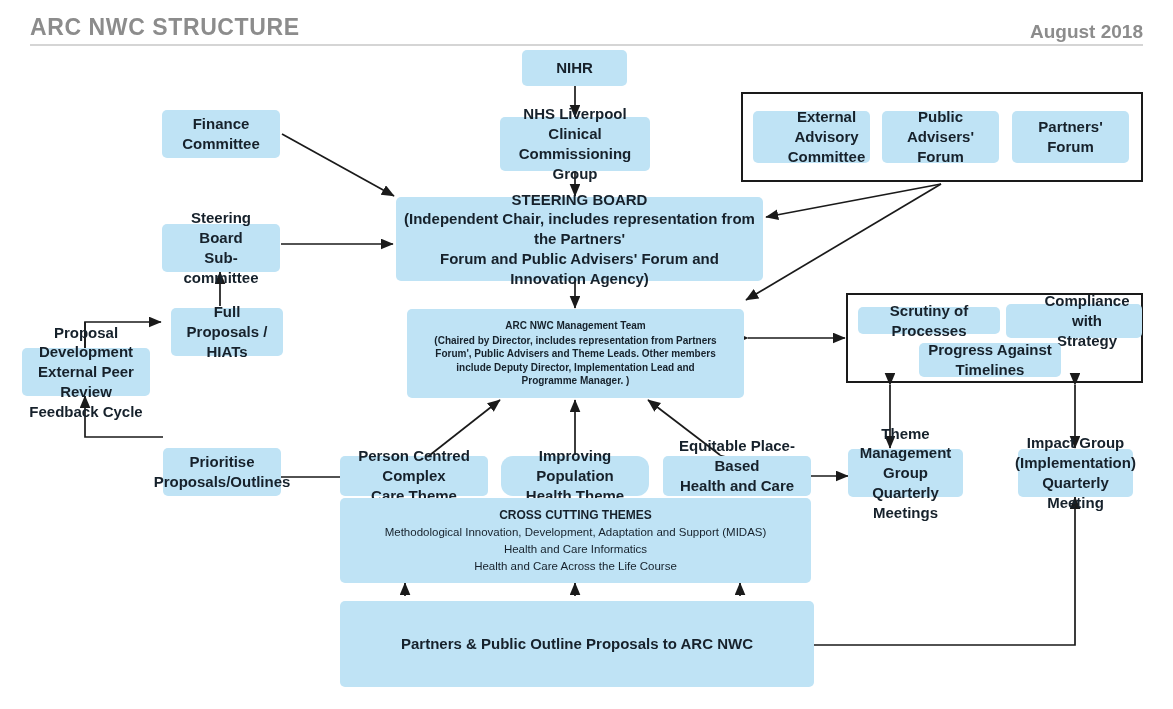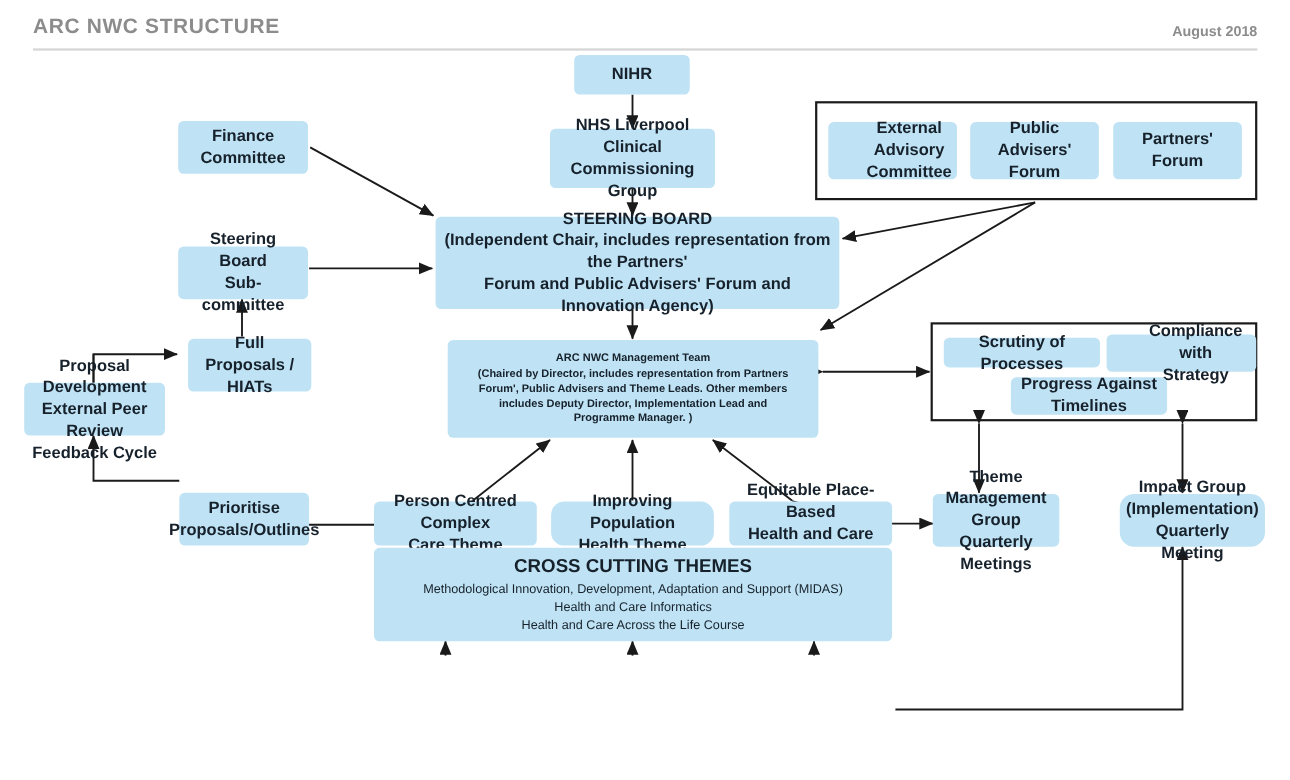--- a/index.html
+++ b/index.html
@@ -15,31 +15,31 @@
     width: 1173px;
     height: 709px;
     background: #ffffff;
   }
 
   
   .hdr-title {
     position: absolute;
     left: 30px;
     top: 14px;
-    font-size: 19px;
+    font-size: 23px;
     font-weight: bold;
     letter-spacing: 0.6px;
     color: #8c8c8c;
     white-space: nowrap;
   }
   .hdr-date {
     position: absolute;
     right: 30px;
     top: 21px;
-    font-size: 13px;
+    font-size: 19px;
     font-weight: bold;
     color: #8c8c8c;
     white-space: nowrap;
   }
   .hdr-rule {
     position: absolute;
     left: 30px;
     top: 44px;
     width: 1113px;
     height: 2px;
@@ -74,21 +74,21 @@
   .node .sub { display: block; font-weight: bold; }
 
   
   .node.cct {
     font-weight: normal;
     font-size: 11.5px;
     line-height: 1.45;
     flex-direction: column;
     justify-content: center;
   }
-  .node.cct .cct-head { font-weight: bold; font-size: 17px; }
+  .node.cct .cct-head { font-weight: bold; font-size: 12px; }
 
   .node.mgmt { font-size: 10px; line-height: 1.35; }
   .node.mgmt .ttl { font-weight: bold; margin-bottom: 1px; }
   .node.steer .ttl { font-weight: bold; }
 
   
   .frame {
     position: absolute;
     border: 2px solid #1a1a1a;
     background: transparent;
@@ -211,21 +211,21 @@
       <span class="sub">(Independent Chair, includes representation from the Partners'</span>
       <span class="sub">Forum and Public Advisers' Forum and Innovation Agency)</span>
     </span>
   </div>
 
   <div class="node mgmt" style="left:407px; top:309px; width:337px; height:89px;">
     <span>
       <span class="ttl">ARC NWC Management Team</span>
       <span class="sub">(Chaired by Director, includes representation from Partners</span>
       <span class="sub">Forum', Public Advisers and Theme Leads. Other members</span>
-      <span class="sub">includes Deputy Director, Implementation Lead and</span>
+      <span class="sub">include Deputy Director, Implementation Lead and</span>
       <span class="sub">Programme Manager. )</span>
     </span>
   </div>
 
   <div class="node" style="left:753px; top:111px; width:117px; height:52px;padding-left:36px;">
     <span>
       <span class="ttl">External Advisory</span>
       <span class="ttl">Committee</span>
     </span>
   </div>
@@ -260,21 +260,21 @@
     </span>
   </div>
 
   <div class="node" style="left:919px; top:343px; width:142px; height:34px;">
     <span>
       <span class="ttl">Progress Against</span>
       <span class="ttl">Timelines</span>
     </span>
   </div>
 
-  <div class="node" style="left:1018px; top:449px; width:132px; height:48px;border-radius:13px;">
+  <div class="node" style="left:1018px; top:449px; width:115px; height:48px;">
     <span>
       <span class="ttl">Impact Group</span>
       <span class="ttl">(Implementation)</span>
       <span class="ttl">Quarterly Meeting</span>
     </span>
   </div>
 
   <div class="node" style="left:340px; top:456px; width:148px; height:40px;">
     <span>
       <span class="ttl">Person Centred Complex</span>
@@ -296,14 +296,17 @@
     </span>
   </div>
 
   <div class="node cct" style="left:340px; top:498px; width:471px; height:85px;">
     <span class="cct-head">CROSS CUTTING THEMES</span>
     <span>Methodological Innovation, Development, Adaptation and Support (MIDAS)</span>
     <span>Health and Care Informatics</span>
     <span>Health and Care Across the Life Course</span>
   </div>
 
+  <div class="node" style="left:340px; top:601px; width:474px; height:86px;">
+    <span class="ttl">Partners &amp; Public Outline Proposals to ARC NWC</span>
+  </div>
 
 </div>
 
 </body></html>

